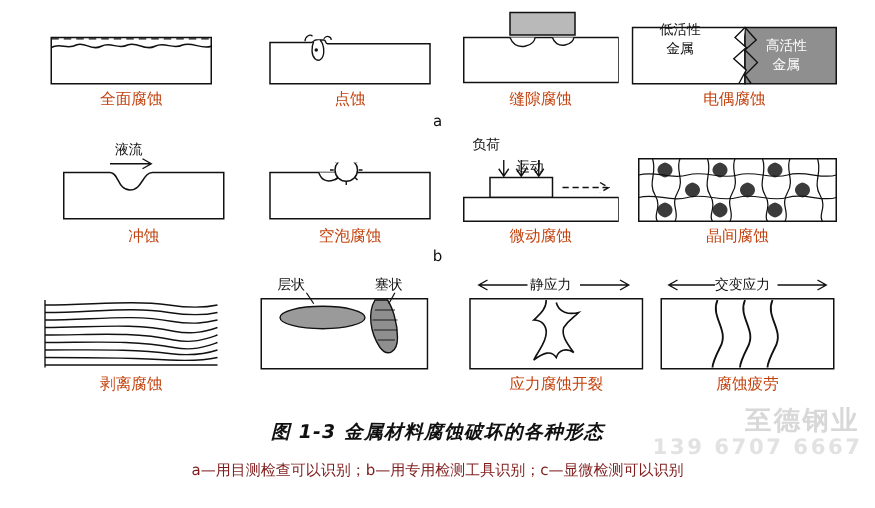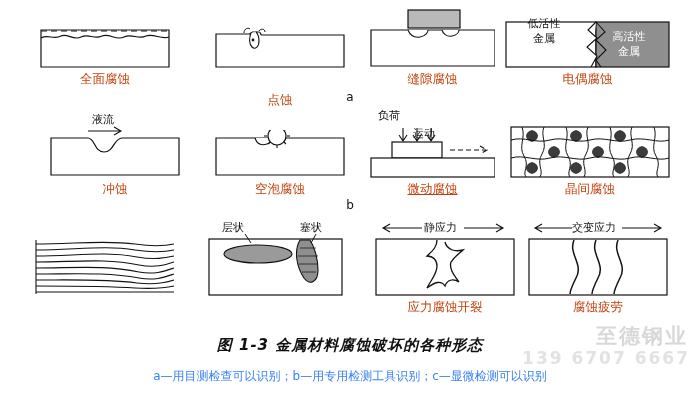--- a/index.html
+++ b/index.html
@@ -35,21 +35,21 @@
     font-size:15px;
     font-weight:bold;
     letter-spacing:1px;
     color:#111;
   }
   .subcaption{
     position:absolute;
     width:700px;
     text-align:center;
     font-size:12px;
-    color:#3b82f6;
+    color:#7f1d1d;
   }
   .small{
     position:absolute;
     font-size:11px;
     color:#111;
     white-space:nowrap;
   }
   .wm{
     position:absolute;
     color:#d8d8d8;
@@ -77,21 +77,21 @@
 
   <div class="cell" style="left:215px;top:20px;">
     <svg width="130" height="48" viewBox="0 0 130 48">
       <path d="M1,14 L34,14 C36,14 36,12 38,12 L44,12 C46,12 45,15 47,15 L129,15 L129,47 L1,47 Z" fill="#ffffff" stroke="#111" stroke-width="1.2"></path>
       <path d="M36,13 C34,18 34,24 37,27 C40,30 44,27 44,21 C44,17 43,14 41,12" fill="#ffffff" stroke="#111" stroke-width="1.1"></path>
       <path d="M29,13 C29,9 33,7 35,9" fill="none" stroke="#111" stroke-width="1"></path>
       <path d="M44,11 C46,8 50,9 50,12" fill="none" stroke="#111" stroke-width="1"></path>
       <circle cx="38" cy="20" r="1.4" fill="#111"></circle>
     </svg>
   </div>
-  <div class="lbl" style="left:215px;top:72px;width:130px;margin-top:21px;">点蚀</div>
+  <div class="lbl" style="left:215px;top:72px;width:130px;">点蚀</div>
 
   <div class="cell" style="left:370px;top:8px;">
     <svg width="125" height="60" viewBox="0 0 125 60">
       <rect x="38" y="2" width="52" height="18" fill="#b9b9b9" stroke="#111" stroke-width="1.2"></rect>
       <path d="M1,22 L125,22 L125,58 L1,58 Z" fill="#ffffff" stroke="#111" stroke-width="1.2"></path>
       <path d="M38,22 C40,27 44,30 50,29 C56,28 58,24 58,22" fill="#ffffff" stroke="#111" stroke-width="1.1"></path>
       <path d="M72,22 C73,26 77,29 82,28 C87,27 89,24 89,22" fill="#ffffff" stroke="#111" stroke-width="1.1"></path>
     </svg>
   </div>
   <div class="lbl" style="left:370px;top:72px;width:125px;">缝隙腐蚀</div>
@@ -151,21 +151,21 @@
       <rect x="22" y="16" width="50" height="16" fill="#ffffff" stroke="#111" stroke-width="1.2"></rect>
       <rect x="1" y="32" width="124" height="19" fill="#ffffff" stroke="#111" stroke-width="1.2"></rect>
       <path d="M33,2 L33,14 M29,9 L33,15 L37,9" fill="none" stroke="#111" stroke-width="1.1"></path>
       <path d="M47,2 L47,14 M43,9 L47,15 L51,9" fill="none" stroke="#111" stroke-width="1.1"></path>
       <path d="M61,2 L61,14 M57,9 L61,15 L65,9" fill="none" stroke="#111" stroke-width="1.1"></path>
       <path d="M80,24 L116,24 M110,20 L117,24 L110,28" fill="none" stroke="#111" stroke-width="1.1" stroke-dasharray="5,3"></path>
     </svg>
   </div>
   <div class="small" style="left:378px;top:108px;">负荷</div>
   <div class="small" style="left:413px;top:126px;">运动</div>
-  <div class="lbl" style="left:370px;top:182px;width:125px;text-decoration:underline;">微动腐蚀</div>
+  <div class="lbl" style="left:370px;top:182px;width:125px;">微动腐蚀</div>
 
   <div class="cell" style="left:510px;top:126px;">
     <svg width="160" height="52" viewBox="0 0 160 52">
       <rect x="1" y="1" width="158" height="50" fill="#ffffff" stroke="#111" stroke-width="1.2"></rect>
       <g fill="none" stroke="#111" stroke-width="1">
         <path d="M12,1 C16,12 8,20 14,30 C20,40 12,46 16,51"></path>
         <path d="M34,1 C30,10 38,18 32,28 C26,38 34,44 30,51"></path>
         <path d="M56,1 C60,12 52,20 58,30 C64,40 56,46 60,51"></path>
         <path d="M78,1 C74,10 82,18 76,28 C70,38 78,44 74,51"></path>
         <path d="M100,1 C104,12 96,20 102,30 C108,40 100,46 104,51"></path>
@@ -201,20 +201,21 @@
         <path d="M1,24 C40,24 70,20 104,27 C120,30 130,27 139,24"></path>
         <path d="M1,30 C40,30 70,27 104,34 C120,37 130,33 139,30"></path>
         <path d="M1,36 C40,36 72,34 104,40 C120,43 130,39 139,36"></path>
         <path d="M1,42 C40,42 72,41 102,45 C120,47 130,45 139,42"></path>
         <path d="M1,48 C40,48 72,48 100,50 C120,51 130,50 139,48"></path>
         <path d="M1,54 L139,54"></path>
       </g>
       <path d="M1,2 L1,56" stroke="#111" stroke-width="1.1" fill="none"></path>
     </svg>
   </div>
+  <div class="lbl" style="left:35px;top:300px;width:140px;">剥离腐蚀</div>
 
   <div class="cell" style="left:208px;top:238px;">
     <svg width="135" height="58" viewBox="0 0 135 58">
       <rect x="1" y="1" width="133" height="56" fill="#ffffff" stroke="#111" stroke-width="1.2"></rect>
       <ellipse cx="50" cy="16" rx="34" ry="9" fill="#9a9a9a" stroke="#111" stroke-width="1.1"></ellipse>
       <path d="M92,2 C86,12 88,28 96,40 C102,48 110,44 110,32 C110,20 106,8 102,2 Z" fill="#8f8f8f" stroke="#111" stroke-width="1.1"></path>
       <g stroke="#111" stroke-width="0.8" opacity="0.9">
         <path d="M92,10 L108,10"></path>
           <path d="M90,18 L110,18"></path>
           <path d="M91,26 L110,26"></path>

